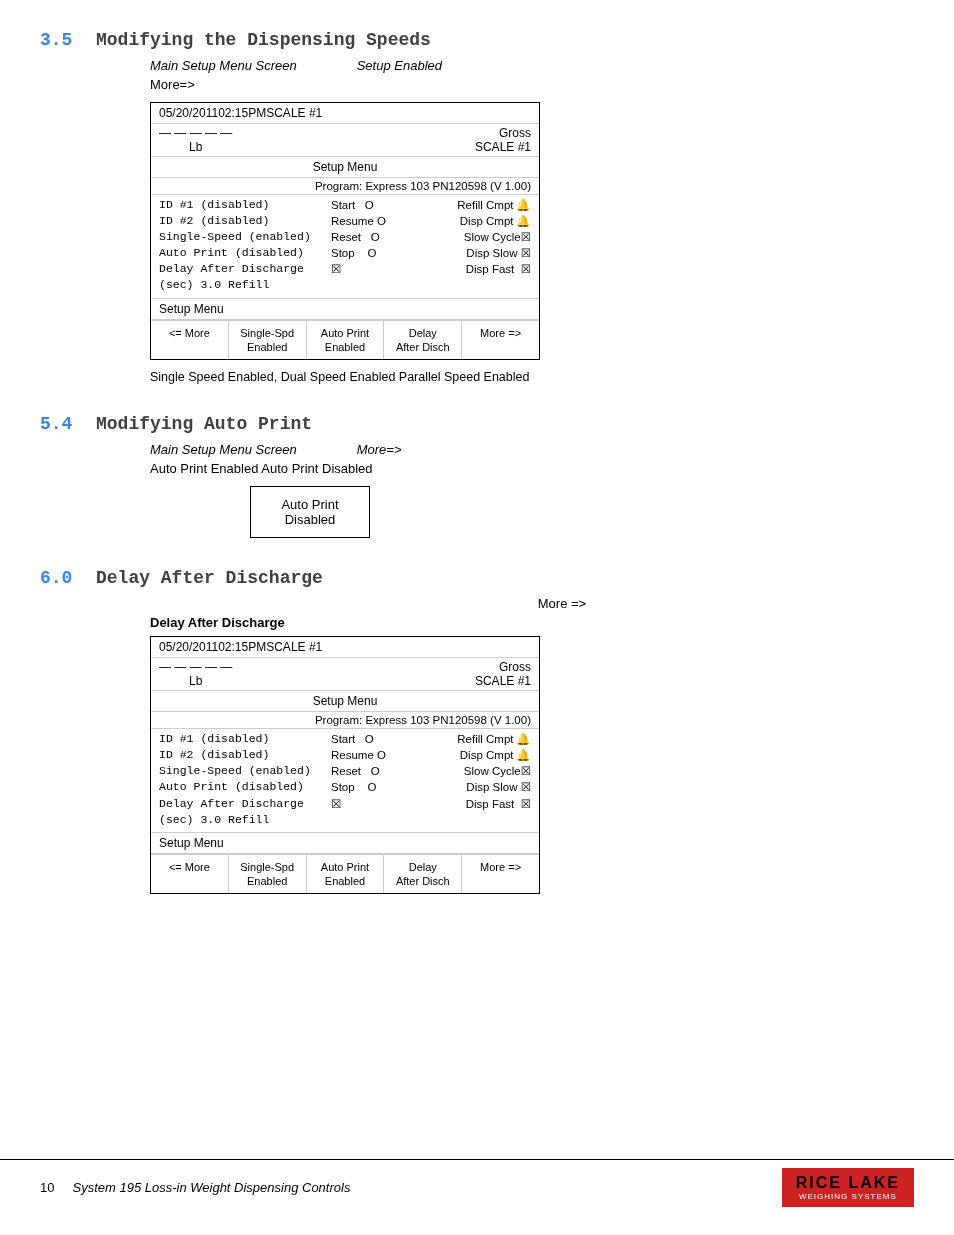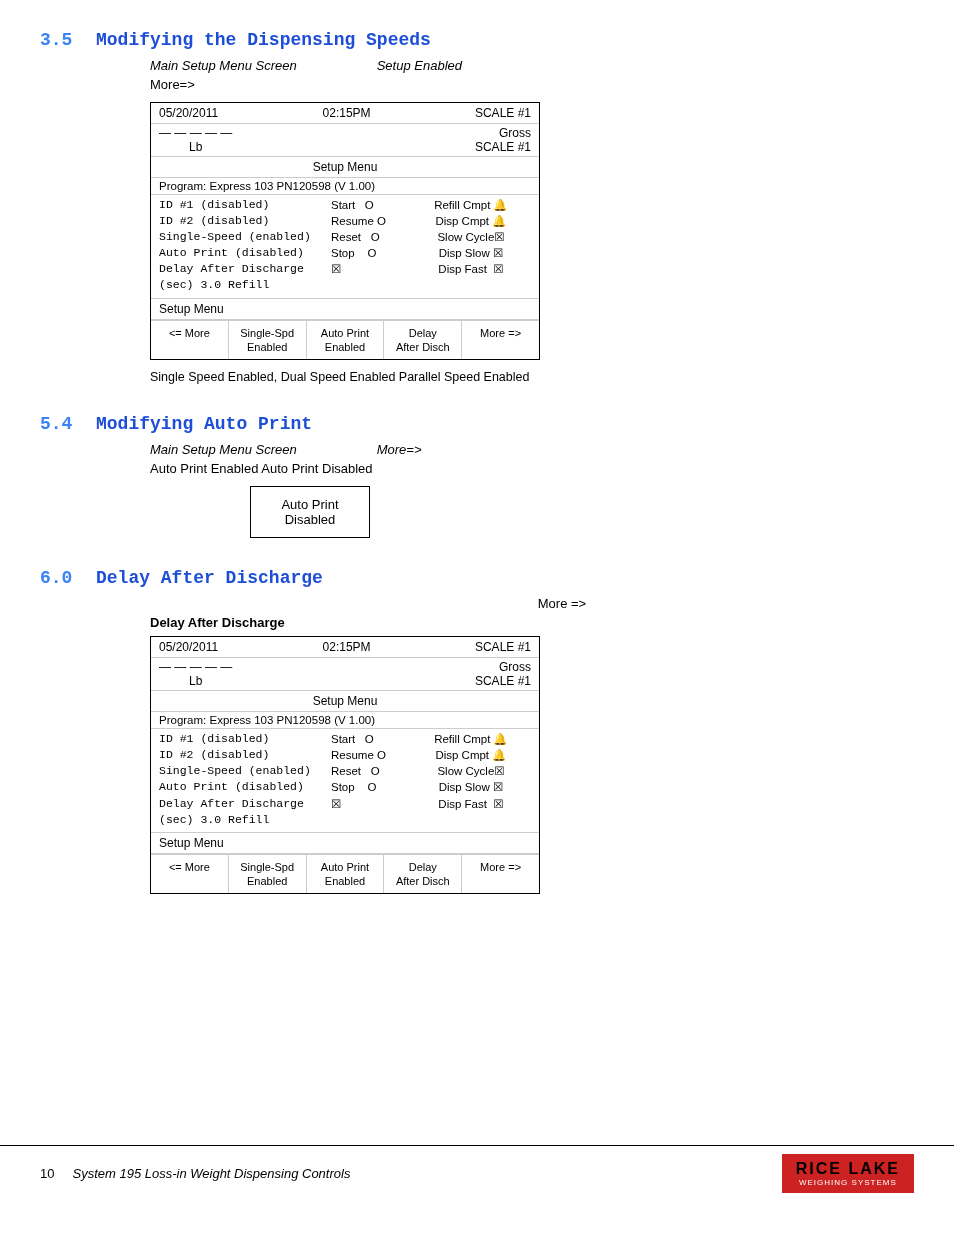--- a/index.html
+++ b/index.html
@@ -26,46 +26,45 @@
       font-family: 'Courier New', monospace;
       font-size: 18px;
       font-weight: bold;
       color: #3b82f6;
       min-width: 38px;
     }
     .section-title {
       font-family: 'Courier New', monospace;
       font-size: 18px;
       font-weight: bold;
-      color: #1d4ed8;
+      color: #404040;
     }
     .indent {
       margin-left: 110px;
     }
     .meta-line {
       font-style: italic;
       font-size: 13px;
       margin-bottom: 4px;
       display: flex;
-      gap: 80px;
+      gap: 60px;
     }
     .meta-plain {
       font-size: 13px;
       margin-bottom: 10px;
     }
     
     .screen-box {
       border: 1.5px solid #000;
       width: 390px;
       margin-bottom: 10px;
       background: #fff;
     }
     .screen-top {
       display: flex;
-      justify-content: space-between;
       padding: 3px 8px;
       font-size: 12px;
       border-bottom: 1px solid #ccc;
     }
     .screen-gross {
       display: flex;
       justify-content: space-between;
       padding: 2px 8px;
       font-size: 12px;
       border-bottom: 1px solid #ccc;
@@ -75,38 +74,38 @@
       flex-direction: column;
       align-items: center;
     }
     .screen-setup-menu {
       text-align: center;
       padding: 3px 8px;
       font-size: 12px;
       border-bottom: 1px solid #ccc;
     }
     .screen-program {
-      text-align: left;
+      text-align: right;
       padding: 2px 8px;
       font-size: 11.5px;
       border-bottom: 1px solid #ccc;
     }
     .screen-content {
       padding: 2px 8px 4px 8px;
       font-size: 11.5px;
       border-bottom: 1px solid #ccc;
     }
     .screen-content-row {
       display: flex;
       justify-content: space-between;
       line-height: 1.4;
     }
     .screen-content-left { flex: 1; font-family: Liberation Mono, monospace; }
     .screen-content-mid { width: 80px; text-align: left; }
-    .screen-content-right { width: 120px; text-align: center; }
+    .screen-content-right { width: 120px; text-align: right; }
     .screen-bottom-menu {
       text-align: left;
       padding: 3px 8px;
       font-size: 12px;
       border-bottom: 1px solid #ccc;
     }
     .screen-buttons {
       display: flex;
       border-top: 1px solid #ccc;
     }
@@ -137,27 +136,27 @@
     }
     
     .delay-label {
       font-weight: bold;
       font-size: 13px;
       margin-bottom: 6px;
     }
     
     .footer {
       position: absolute;
-      bottom: 34px;
+      bottom: 28px;
       left: 0;
       right: 0;
       display: flex;
       align-items: center;
       justify-content: space-between;
-      padding: 8px 40px;
+      padding: 0 40px;
       border-top: 1.5px solid #000;
       padding-top: 8px;
     }
     .footer-left {
       display: flex;
       align-items: center;
       gap: 18px;
     }
     .footer-page { font-size: 13px; }
     .footer-doc { font-style: italic; font-size: 13px; }

